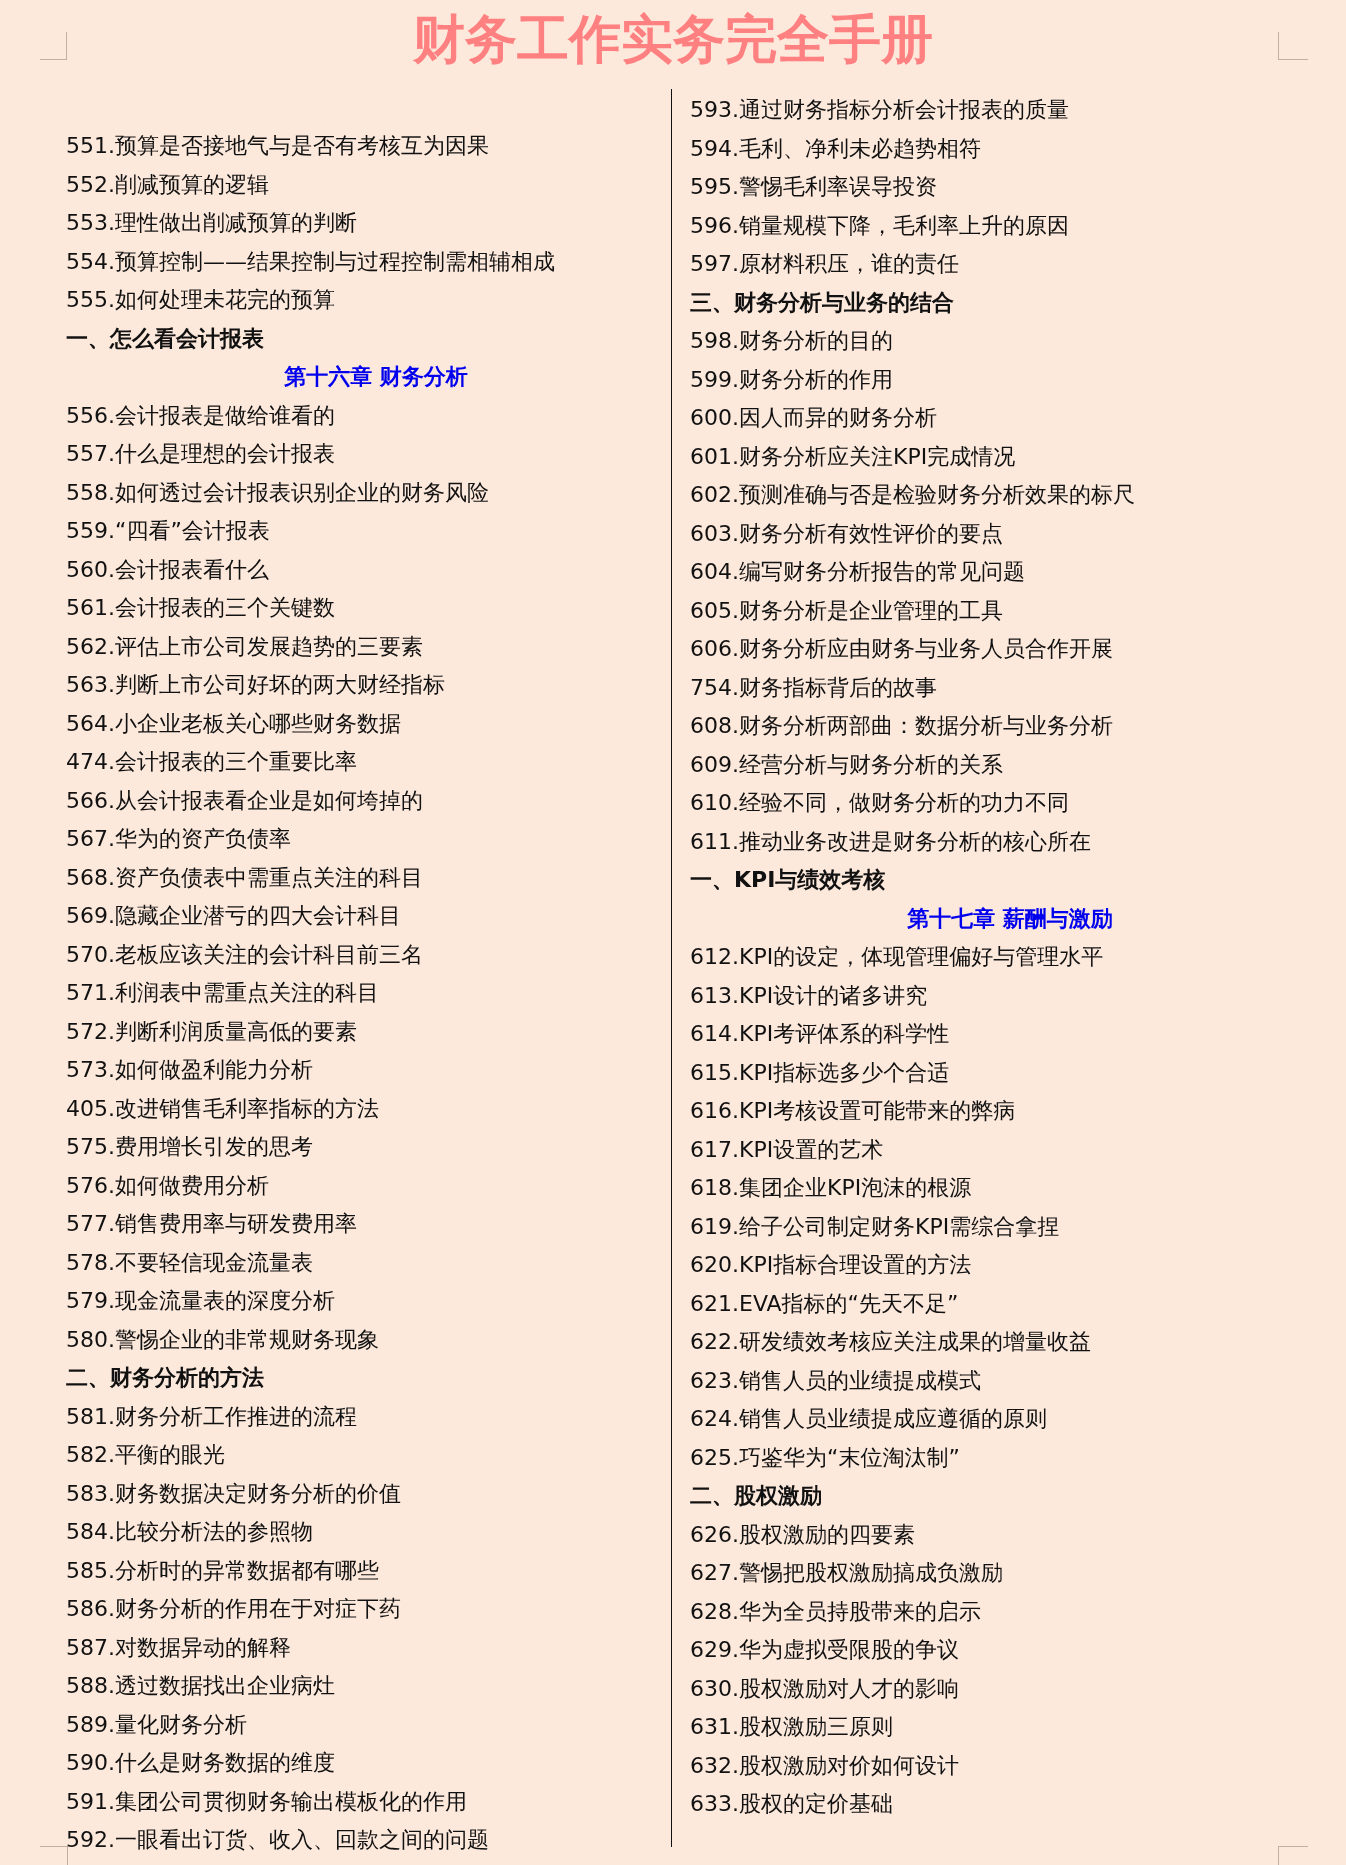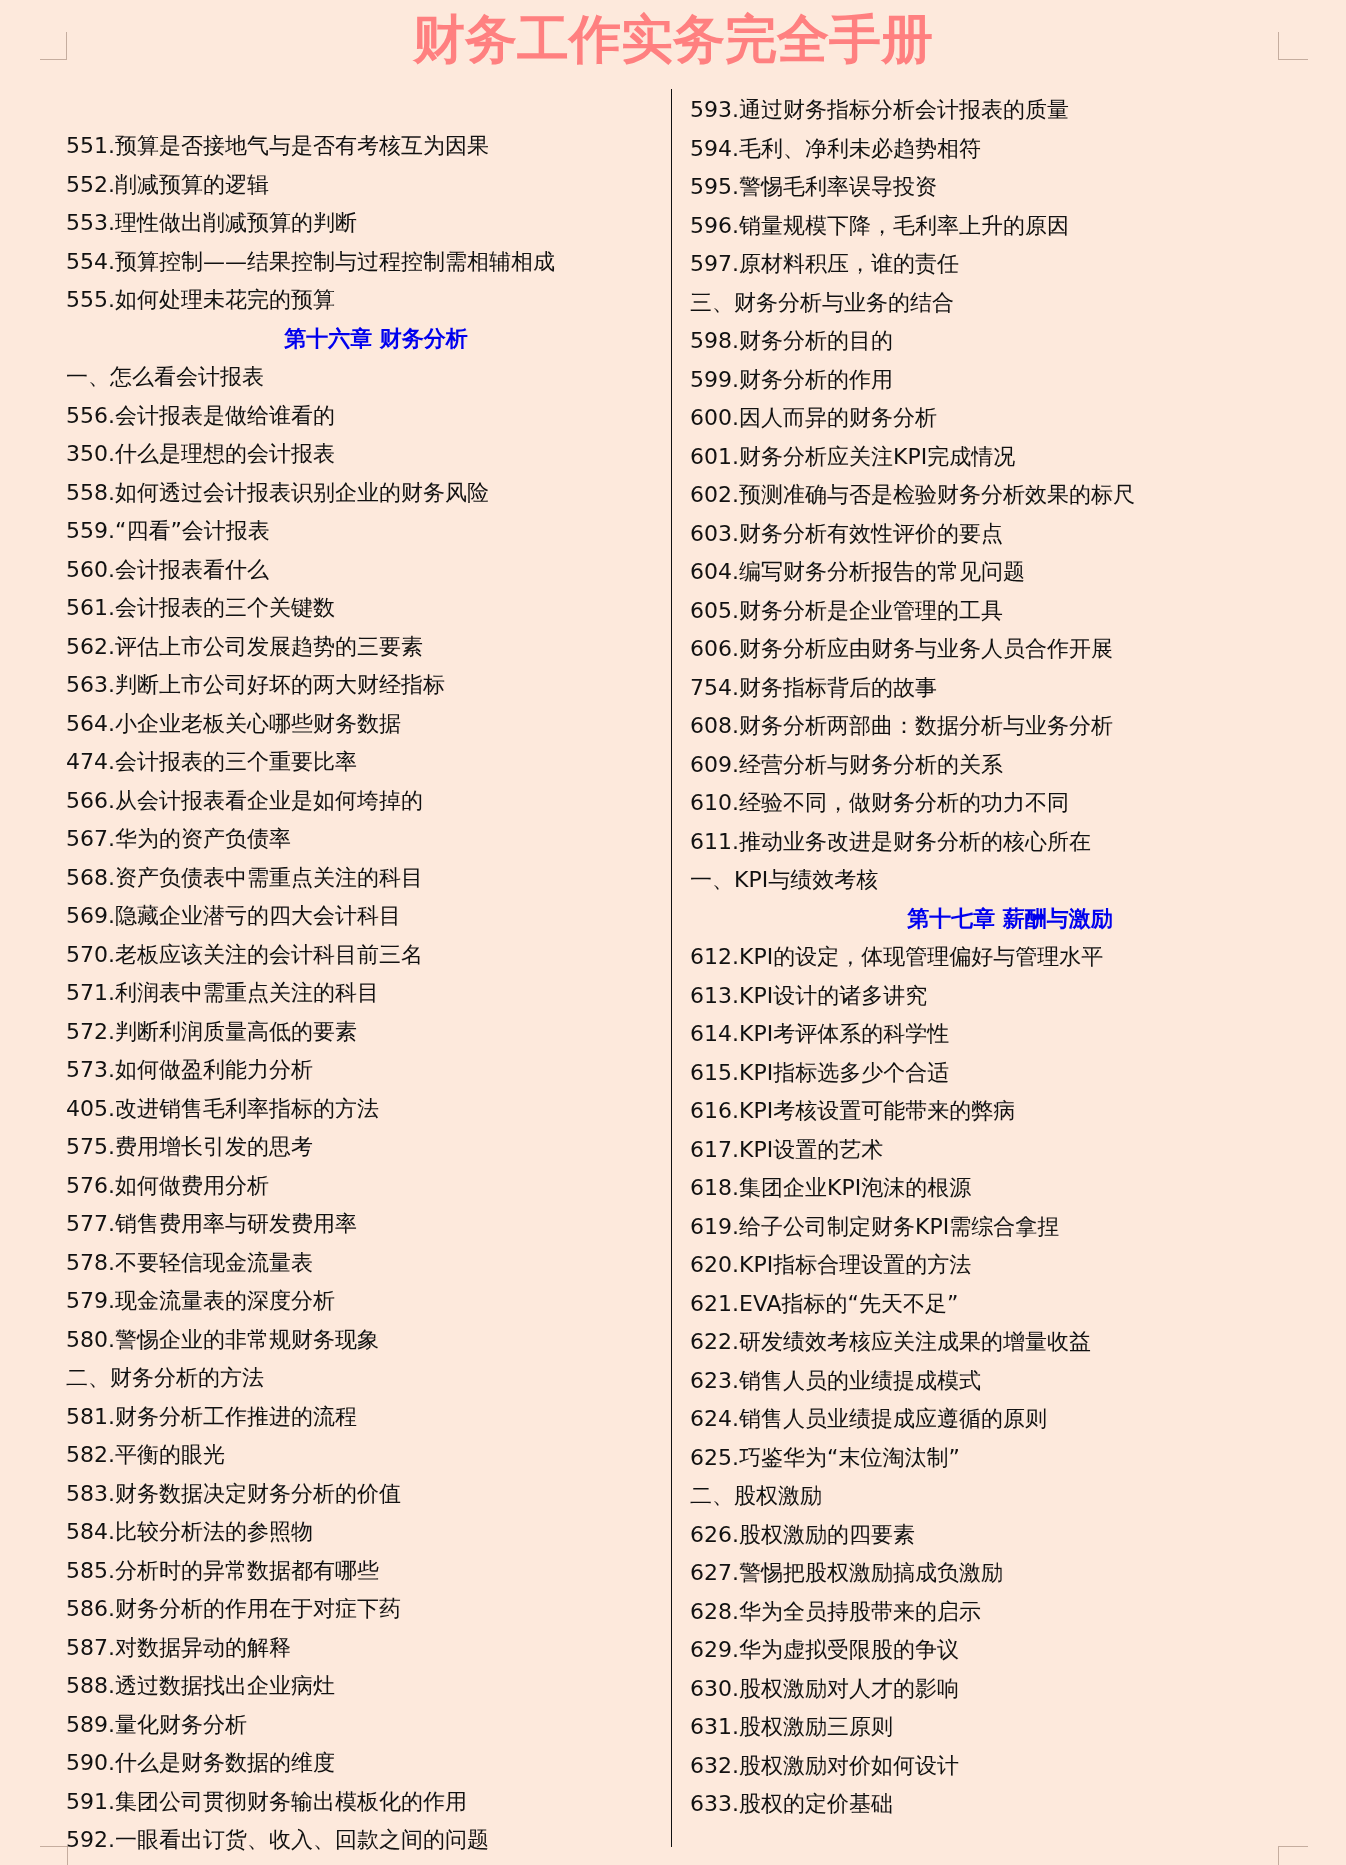--- a/index.html
+++ b/index.html
@@ -53,21 +53,21 @@
     .column.left { left: 66px; width: 590px; margin-top: 36px; }
     .column.right { left: 690px; width: 600px; }
 
     .line {
       height: 38.5px;
       line-height: 38.5px;
       font-size: 22px;
       white-space: nowrap;
     }
     .line.section {
-      font-weight: normal;
+      font-weight: bold;
     }
     .line.chapter {
       font-weight: bold;
       color: #0000ee;
       text-align: center;
       padding-left: 30px;
     }
     .column.right .line.chapter {
       padding-left: 40px;
     }
@@ -84,24 +84,24 @@
   <div class="page-title">财务工作实务完全手册</div>
 
   <div class="divider"></div>
 
   <div class="column left" id="col-left">
       <div class="line item">551.预算是否接地气与是否有考核互为因果</div>
       <div class="line item">552.削减预算的逻辑</div>
       <div class="line item">553.理性做出削减预算的判断</div>
       <div class="line item">554.预算控制——结果控制与过程控制需相辅相成</div>
       <div class="line item">555.如何处理未花完的预算</div>
+      <div class="line section">一、怎么看会计报表</div>
       <div class="line chapter">第十六章 财务分析</div>
-      <div class="line section">一、怎么看会计报表</div>
       <div class="line item">556.会计报表是做给谁看的</div>
-      <div class="line item">350.什么是理想的会计报表</div>
+      <div class="line item">557.什么是理想的会计报表</div>
       <div class="line item">558.如何透过会计报表识别企业的财务风险</div>
       <div class="line item">559.“四看”会计报表</div>
       <div class="line item">560.会计报表看什么</div>
       <div class="line item">561.会计报表的三个关键数</div>
       <div class="line item">562.评估上市公司发展趋势的三要素</div>
       <div class="line item">563.判断上市公司好坏的两大财经指标</div>
       <div class="line item">564.小企业老板关心哪些财务数据</div>
       <div class="line item">474.会计报表的三个重要比率</div>
       <div class="line item">566.从会计报表看企业是如何垮掉的</div>
       <div class="line item">567.华为的资产负债率</div>

